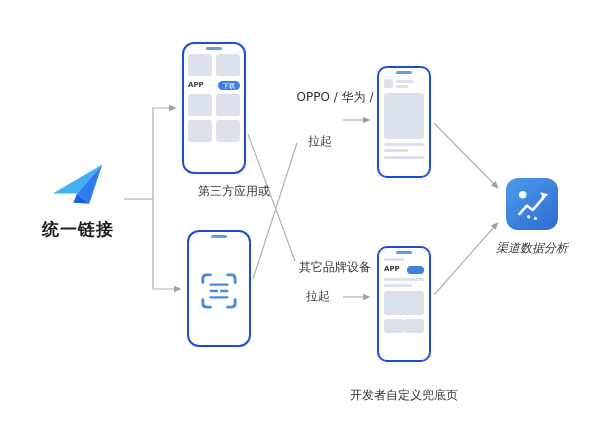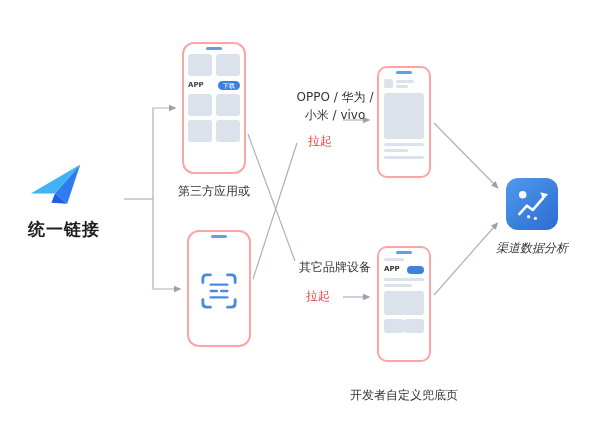--- a/index.html
+++ b/index.html
@@ -3,26 +3,26 @@
 <meta charset="utf-8">
 <style>
   html,body{margin:0;padding:0;background:#fff;}
   #canvas{
     position:relative;width:600px;height:421px;background:#ffffff;overflow:hidden;
     font-family:"DejaVu Sans","Liberation Sans",sans-serif;color:#333;
   }
   #connectors{position:absolute;left:0;top:0;pointer-events:none;}
 
   
-  .source{position:absolute;left:28px;top:160px;width:100px;text-align:left;}
+  .source{position:absolute;left:28px;top:160px;width:100px;text-align:center;}
   .logo{width:56px;height:50px;display:inline-block;}
   .source-label{margin-top:4px;font-size:17px;font-weight:700;color:#1d1d1f;letter-spacing:1px;}
 
   
-  .phone{position:absolute;background:#fff;border:2px solid #fca5a5;box-sizing:border-box;overflow:hidden;}
+  .phone{position:absolute;background:#fff;border:2px solid #1d4ed8;box-sizing:border-box;overflow:hidden;}
   .notch{position:absolute;top:3px;left:50%;transform:translateX(-50%);width:16px;height:3px;border-radius:2px;background:#4A8BE0;opacity:.85;}
 
   .p-social{left:182px;top:42px;width:64px;height:132px;border-radius:12px;padding:10px 4px 4px;}
   .p-grid{display:grid;grid-template-columns:24px 24px;gap:4px;align-items:center;}
   .ph{background:#DBE2EB;border-radius:3px;}
   .h22{height:22px;}
   .app-name{font-size:7px;font-weight:700;color:#444;line-height:10px;}
   .chip{width:22px;height:9px;background:#3E82E0;border-radius:5px;color:#fff;font-size:6px;line-height:9px;text-align:center;justify-self:end;}
 
   .p-scan{left:187px;top:230px;width:64px;height:117px;border-radius:12px;display:flex;align-items:center;justify-content:center;}
@@ -50,30 +50,30 @@
   .f-cols{display:flex;justify-content:space-between;margin-top:4px;}
   .fc{width:21px;height:14px;border-radius:3px;background:#DBE2EB;}
 
   
   .analytics{position:absolute;left:506px;top:178px;width:52px;height:52px;border-radius:12px;
     background:linear-gradient(140deg,#4E9BEA,#2D6BD2);display:flex;align-items:center;justify-content:center;}
   .analytics svg{width:44px;height:44px;}
 
   
   .caption{position:absolute;font-size:12px;color:#333;text-align:center;line-height:17px;}
-  .c-social{left:158px;top:183px;width:112px;}
+  .c-social{left:158px;top:183px;width:112px;text-align:right;}
   .c-scan{left:163px;top:356px;width:112px;}
   .c-detail{left:319px;top:192px;width:172px;}
   .c-fallback{left:318px;top:367px;width:172px;margin-top:20px;}
   .c-analytics{left:486px;top:240px;width:92px;font-style:italic;}
 
   .branch{position:absolute;font-size:12px;color:#333;text-align:center;line-height:18px;}
   .b-top{left:282px;top:88px;width:106px;}
   .b-bottom{left:282px;top:258px;width:106px;}
-  .action{position:absolute;font-size:12px;color:#ef4444;width:60px;text-align:center;}
+  .action{position:absolute;font-size:12px;color:#404040;width:60px;text-align:center;}
   .a-top{left:290px;top:133px;}
   .a-bottom{left:288px;top:288px;}
 </style>
 </head>
 <body>
 
 <div id="canvas">
 
   <svg id="connectors" width="600" height="421" viewBox="0 0 600 421">
     <defs>
@@ -133,21 +133,20 @@
         <rect x="10" y="12" width="20" height="2.6" rx="1.3"></rect>
         <rect x="10" y="18.7" width="9" height="2.6" rx="1.3"></rect>
         <rect x="21" y="18.7" width="9" height="2.6" rx="1.3"></rect>
         <rect x="10" y="25.4" width="20" height="2.6" rx="1.3"></rect>
       </g>
     </svg>
   </div>
 
   <div class="branch b-top">
     <div>OPPO / 华为 /</div>
-    <div>小米 / vivo</div>
   </div>
   <div class="action a-top">拉起</div>
 
   <div class="branch b-bottom">其它品牌设备</div>
   <div class="action a-bottom">拉起</div>
 
   <div class="phone p-detail">
     <div class="notch"></div>
     <div class="d-header">
       <div class="d-avatar"></div>

